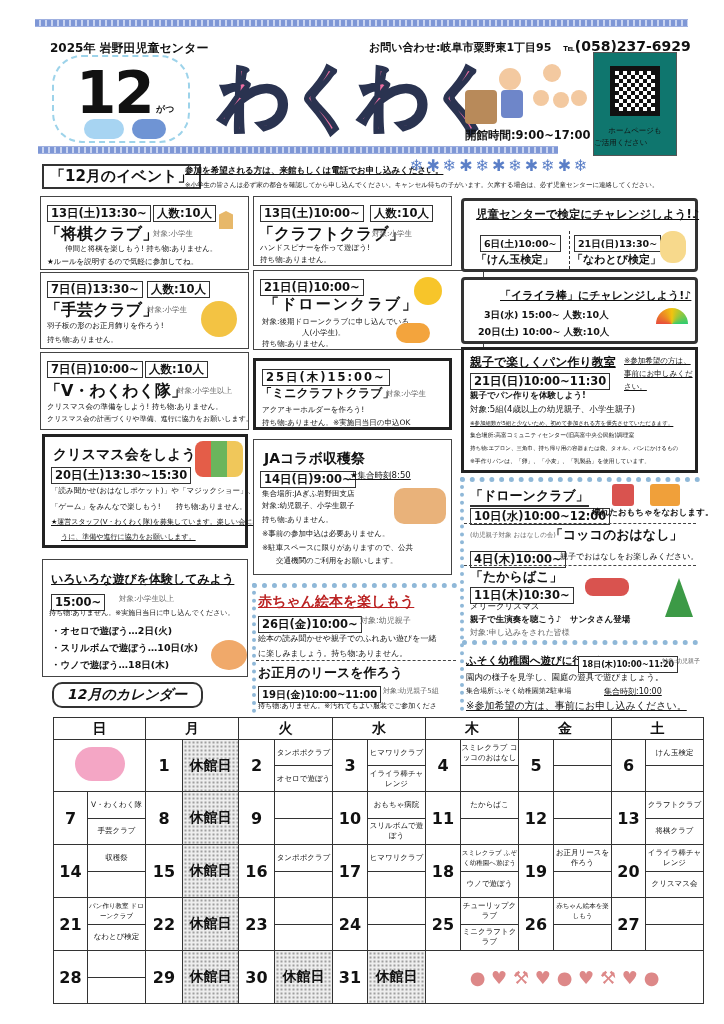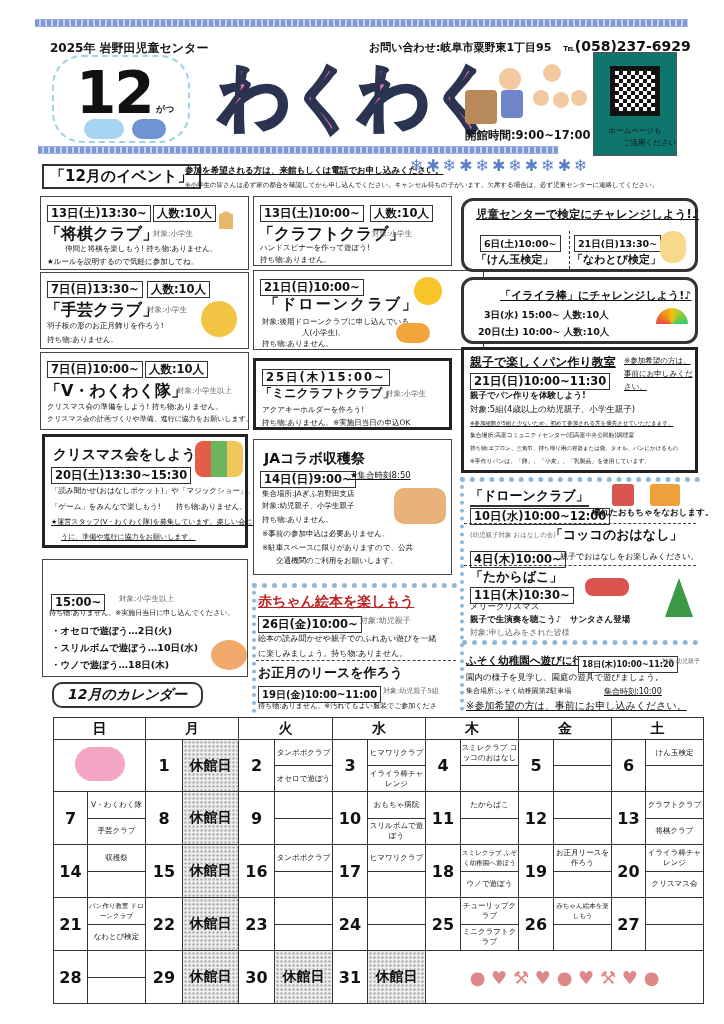--- a/index.html
+++ b/index.html
@@ -1,21 +1,21 @@
 <!DOCTYPE html>
 <html><head>
 <meta charset="utf-8">
 <style>
 *{box-sizing:border-box;margin:0;padding:0}
 body{width:724px;height:1024px;background:#fff;font-family:"DejaVu Sans",sans-serif;color:#111;position:relative;overflow:hidden}
 .abs{position:absolute}
 .gingham{background:repeating-linear-gradient(90deg,#7e97d6 0 4px,#c9d4f0 4px 6px);border-top:1px solid #9fb0e0;border-bottom:1px solid #9fb0e0}
 .box{position:absolute;border:1.5px solid #444;background:#fff}
 .box.thick{border:3px solid #222}
-.box.round{border:3px solid #333;border-radius:12px}
+.box.round{border:3px solid #333;border-radius:4px}
 .tb{display:inline-block;border:1.5px solid #333;padding:0 3px;font-size:11.5px;font-weight:bold;line-height:15px;background:#fff}
 .ttl{font-weight:bold;font-size:16px;white-space:nowrap}
 .sm{font-size:9.5px;line-height:14px;white-space:nowrap}
 .xs{font-size:7.5px;line-height:11px;white-space:nowrap}
 .gray{color:#666}
 .ul{text-decoration:underline}
 .dots{border-top:5px dotted #8fb8d8}
 .cal{position:absolute;left:53px;top:717px;width:645px;border-collapse:collapse;table-layout:fixed}
 .cal td,.cal th{border:1.5px solid #333;text-align:center;vertical-align:middle;padding:0}
 .cal th{font-size:14px;font-weight:bold;height:22px}
@@ -53,21 +53,21 @@
   <span style="position:absolute;left:80px;top:4px;width:18px;height:18px;background:#f3c9a0;border-radius:50%"></span>
   <span style="position:absolute;left:70px;top:30px;width:16px;height:16px;background:#f3c9a0;border-radius:50%"></span>
   <span style="position:absolute;left:90px;top:32px;width:16px;height:16px;background:#f3c9a0;border-radius:50%"></span>
   <span style="position:absolute;left:108px;top:30px;width:16px;height:16px;background:#f3c9a0;border-radius:50%"></span>
 </div>
 <div class="abs" style="left:465px;top:128px;font-size:11.5px;font-weight:bold">開館時間:9:00~17:00</div>
 
 <div class="abs" style="left:593px;top:52px;width:84px;height:104px;border:1.5px solid #555;background:#0f766e">
   <div style="position:absolute;left:16px;top:13px;width:50px;height:50px;background:repeating-conic-gradient(#111 0 25%,#fff 0 50%) 0 0/8px 8px;border:5px solid #111"></div>
   <div style="position:absolute;left:0;top:73px;width:100%;text-align:center;font-size:7.5px">ホームページも</div>
-  <div style="position:absolute;left:0;top:85px;width:100%;text-align:right;font-size:7.5px">ご活用ください</div>
+  <div style="position:absolute;left:0;top:85px;width:100%;text-align:left;font-size:7.5px">ご活用ください</div>
 </div>
 
 <div class="abs" style="left:42px;top:164px;border:2.5px solid #333;padding:1px 6px;font-size:15px;font-weight:bold;background:#fff">「12月のイベント」</div>
 <div class="abs xs ul" style="left:185px;top:165px;font-size:8.5px;font-weight:bold">参加を希望される方は、来館もしくは電話でお申し込みください。</div>
 <div class="abs xs" style="left:185px;top:180px;font-size:6.5px;max-width:485px;overflow:hidden">※小学生の皆さんは必ず家の都合を確認してから申し込んでください。キャンセル待ちの子がいます。欠席する場合は、必ず児童センターに連絡してください。</div>
 <div class="abs" style="left:410px;top:156px;font-size:16px;color:#5b7fc7;letter-spacing:3px">❄✱❄✱❄✱❄✱❄✱❄</div>
 
 <div class="box" style="left:40px;top:196px;width:209px;height:74px">
   <div class="abs" style="left:6px;top:5px"><span class="tb">13日(土)13:30~</span></div>
   <div class="abs" style="left:112px;top:5px"><span class="tb">人数:10人</span></div>
@@ -101,20 +101,21 @@
   <div class="abs ttl" style="left:8px;top:9px;font-size:14px">クリスマス会をしよう!!</div>
   <div class="abs" style="left:6px;top:27px"><span class="tb">20日(土)13:30~15:30</span></div>
   <div class="abs xs" style="left:6px;top:48px">「読み聞かせ(おはなしポケット)」や「マジックショー」、</div>
   <div class="abs xs" style="left:6px;top:64px">「ゲーム」をみんなで楽しもう!　　持ち物:ありません。</div>
   <div class="abs xs ul" style="left:6px;top:80px;font-size:7px">★運営スタッフ(V・わくわく隊)を募集しています。楽しい会になるよ</div>
   <div class="abs xs ul" style="left:16px;top:95px;font-size:7px">うに、準備や進行に協力をお願いします。</div>
   <span class="abs" style="left:150px;top:4px;width:48px;height:36px;background:linear-gradient(90deg,#e45d48 33%,#6bb55c 33% 66%,#f0c75a 66%);border-radius:8px"></span>
 </div>
 
 <div class="box" style="left:42px;top:559px;width:206px;height:118px">
+  <div class="abs ttl ul" style="left:8px;top:11px;font-size:12px">いろいろな遊びを体験してみよう</div>
   <div class="abs" style="left:8px;top:31px"><span class="tb">15:00~</span></div>
   <div class="abs xs gray" style="left:76px;top:33px">対象:小学生以上</div>
   <div class="abs xs" style="left:6px;top:48px;font-size:7px">持ち物:ありません。※実施日当日に申し込んでください。</div>
   <div class="abs sm" style="left:8px;top:64px;font-weight:bold">・オセロで遊ぼう…2日(火)</div>
   <div class="abs sm" style="left:8px;top:81px;font-weight:bold">・スリルボムで遊ぼう…10日(水)</div>
   <div class="abs sm" style="left:8px;top:98px;font-weight:bold">・ウノで遊ぼう…18日(木)</div>
   <span class="abs" style="left:168px;top:80px;width:36px;height:30px;background:#f0a96a;border-radius:50%"></span>
 </div>
 
 <div class="box" style="left:253px;top:196px;width:199px;height:70px">

